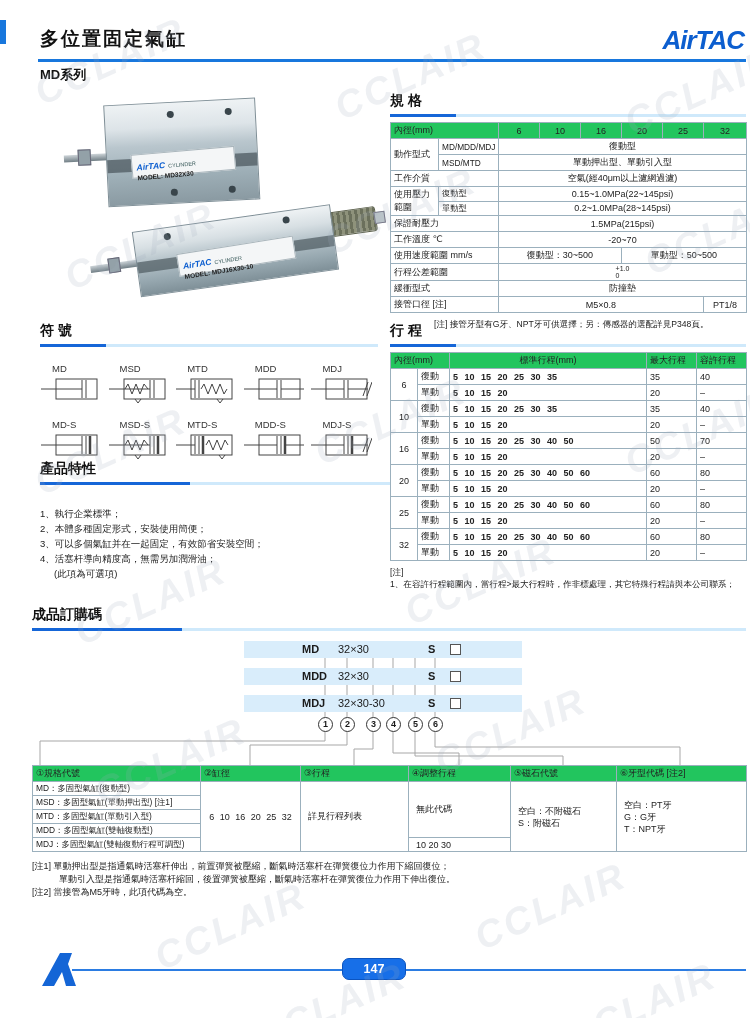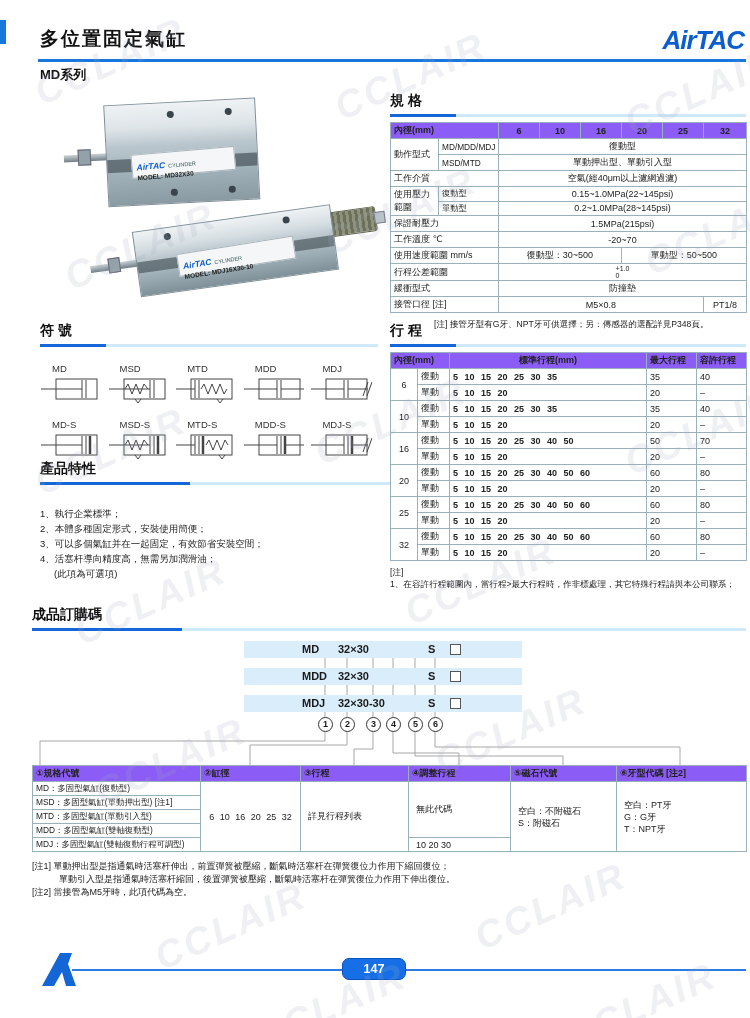--- a/index.html
+++ b/index.html
@@ -28,21 +28,21 @@
 
   
   .sec-spec   { position:absolute; left:390px; top:92px;  width:356px; }
   .sec-sym    { position:absolute; left:40px;  top:322px; width:338px; }
   .sec-stroke { position:absolute; left:390px; top:322px; width:356px; }
   .sec-feat   { position:absolute; left:40px;  top:460px; width:350px; }
   .sec-order  { position:absolute; left:32px;  top:606px; width:714px; }
 
   table { border-collapse:collapse; width:100%; table-layout:fixed; }
   td { border:1px solid #9bb0bd; font-size:9px; color:#222; padding:1px 3px; overflow:hidden; }
-  .hdr td { background:#8b5cf6; font-weight:bold; }
+  .hdr td { background:#22c55e; font-weight:normal; }
 
   
   .spec-table { margin-top:5px; }
   .spec-table td { height:13px; text-align:center; }
   .spec-table td.lbl  { text-align:left; }
   .spec-table td.lbl2 { text-align:left; font-size:8.3px; }
   .tol { display:inline-block; font-size:7px; line-height:7px; text-align:left; vertical-align:middle; }
   .tol span { display:block; }
   .tbl-note { margin-top:5px; font-size:8.6px; color:#222; line-height:12px;padding-left:44px; }
 
@@ -66,21 +66,21 @@
   .stroke-table .mx { text-align:left; }
   .snotes { margin-top:6px; }
   .snote { font-size:8.6px; line-height:11.5px; color:#222; }
   .snote.hang { padding-left:13px; text-indent:-13px; }
 
   
   .order-diagram { position:relative; height:130px; margin-top:4px; }
   .conn-svg { position:absolute; left:0; top:0; z-index:0; }
   .code-bar { position:absolute; left:212px; width:278px; height:17px; background:#d9edfb; z-index:1; }
   .code-bar .cb-model  { position:absolute; left:58px;  top:2px; font-size:11px; font-weight:bold; }
-  .code-bar .cb-size   { position:absolute; left:94px;  top:2px; font-size:11px; font-weight:bold; }
+  .code-bar .cb-size   { position:absolute; left:94px;  top:2px; font-size:11px; font-weight:normal; }
   .code-bar .cb-magnet { position:absolute; left:184px; top:2px; font-size:11px; font-weight:bold; }
   .code-bar .cb-square { position:absolute; left:206px; top:3px; width:11px; height:11px;
                          border:1px solid #555; background:#fff; }
   .circ { position:absolute; top:82px; width:15px; height:15px; border:1px solid #333; border-radius:50%;
           background:#fff; font-size:9px; font-weight:bold; text-align:center; line-height:13px; z-index:2; }
   .order-table td { height:13px; }
   .order-table .hdr td { text-align:left; height:15px; }
   .order-table .sp  { text-align:left; font-size:8.4px; }
   .order-table .ctr { text-align:center; word-spacing:3px; }
   .order-table .pad { text-align:left; padding-left:7px; }

